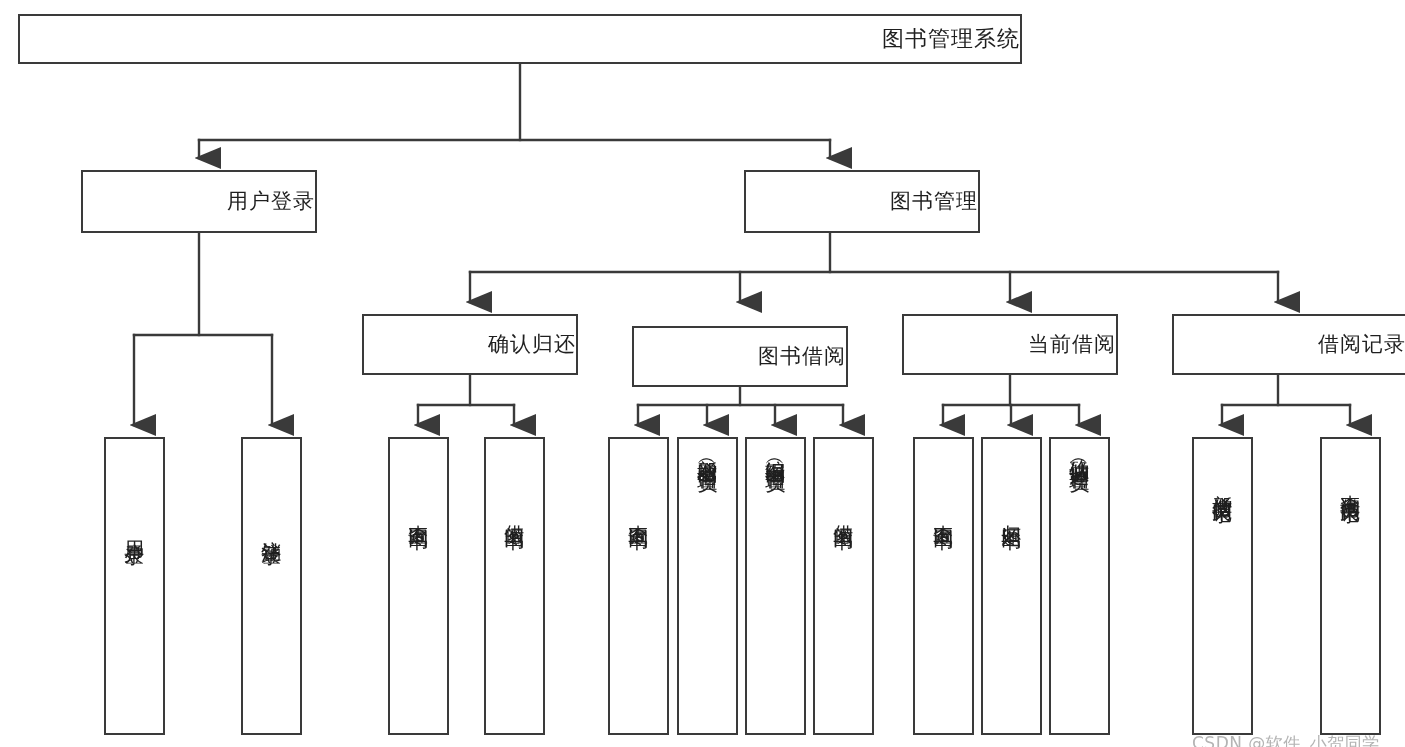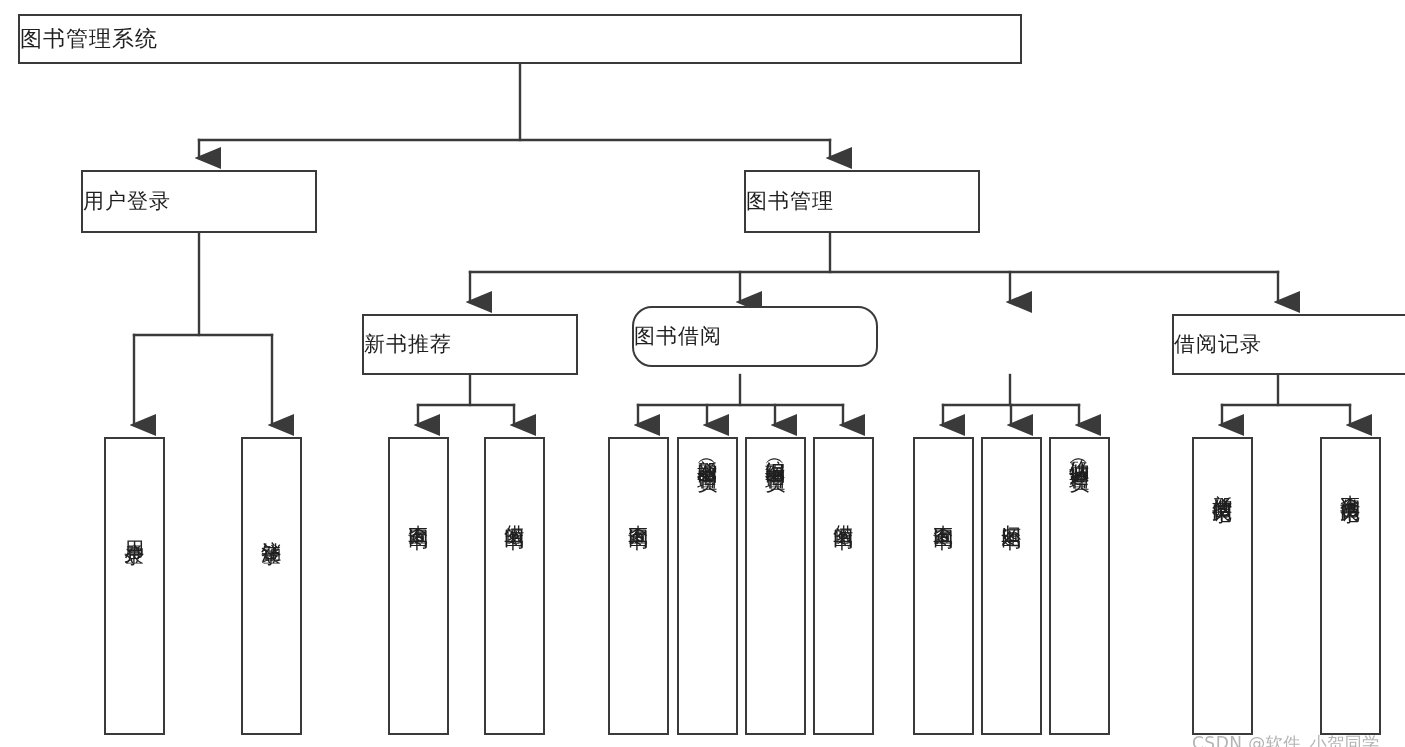--- a/index.html
+++ b/index.html
@@ -26,21 +26,21 @@
     height: 747px;
     pointer-events: none;
   }
   .node {
     position: absolute;
     box-sizing: border-box;
     background: #ffffff;
     border: 2px solid #3a3a3a;
     display: flex;
     align-items: center;
-    justify-content: flex-start;
+    justify-content: flex-end;
     color: #1f1f1f;
   }
   .node.h-node {
     font-size: 21px;
     letter-spacing: 1px;
   }
   .node.h-node .node-label {
     white-space: nowrap;
     line-height: 1;
   }
@@ -128,24 +128,27 @@
   </div>
 
   <div class="node h-node" style="left:81px; top:170px; width:236px; height:63px;">
     <span class="node-label">用户登录</span>
   </div>
   <div class="node h-node" style="left:712px; top:170px; width:236px; height:63px;margin-left:32px;">
     <span class="node-label">图书管理</span>
   </div>
 
   <div class="node h-node" style="left:362px; top:314px; width:216px; height:61px;">
-    <span class="node-label">新书推荐</span>
+    <span class="node-label">确认归还</span>
   </div>
-  <div class="node h-node" style="left:632px; top:306px; width:246px; height:61px;border-radius:20px;">
+  <div class="node h-node" style="left:632px; top:326px; width:216px; height:61px;">
     <span class="node-label">图书借阅</span>
+  </div>
+  <div class="node h-node" style="left:902px; top:314px; width:216px; height:61px;">
+    <span class="node-label">当前借阅</span>
   </div>
   <div class="node h-node" style="left:1172px; top:314px; width:236px; height:61px;">
     <span class="node-label">借阅记录</span>
   </div>
 
   <div class="node v-node" style="left:104px; top:437px; width:61px; height:298px; padding-top:86px;">
     <span class="node-label">用户登录</span>
   </div>
   <div class="node v-node" style="left:241px; top:437px; width:61px; height:298px; padding-top:86px;">
     <span class="node-label">注销登录</span>

